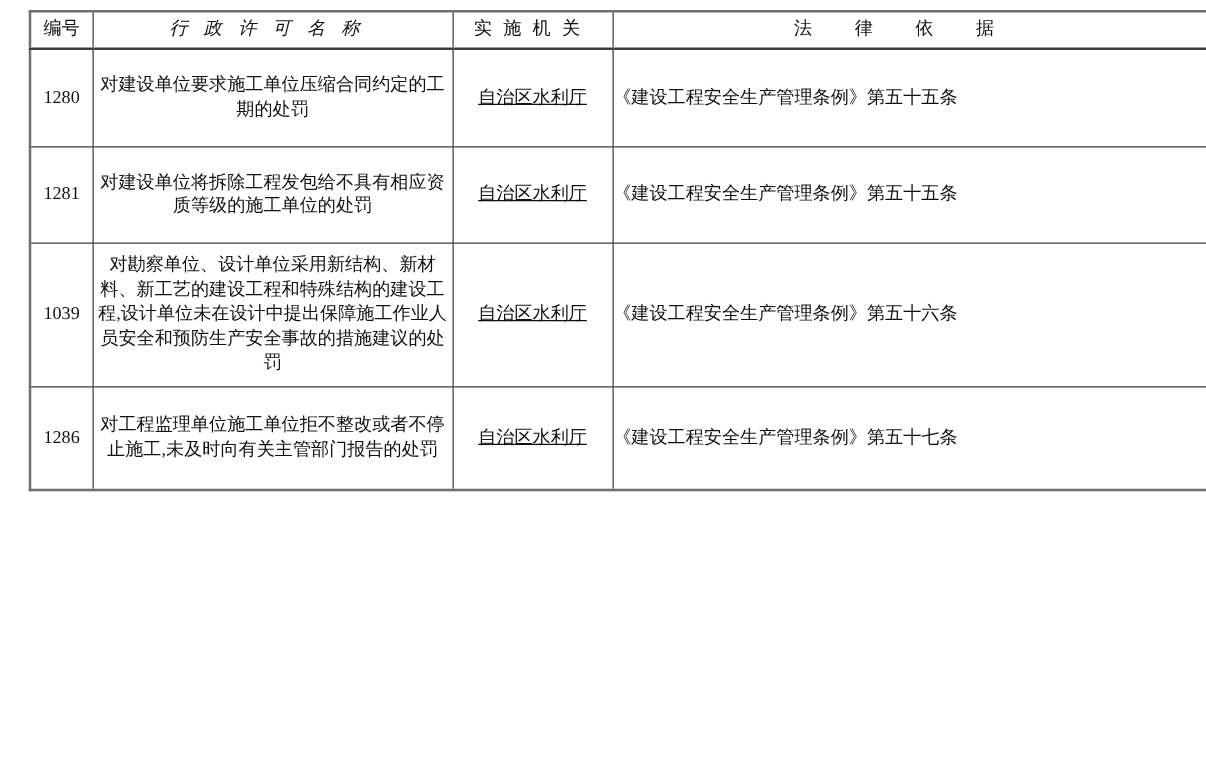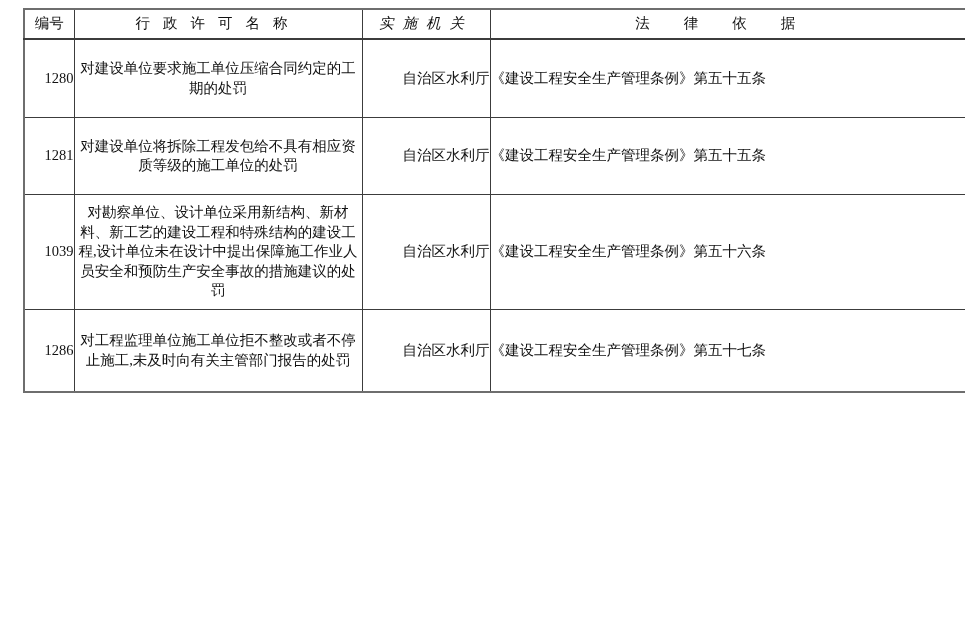--- a/index.html
+++ b/index.html
@@ -29,27 +29,27 @@
   }
   table.permit th{
     border-bottom:2px solid #3c3c3c;
     text-align:center;
     height:28px;
   }
   col.c-id{width:50px;}
   col.c-name{width:288px;}
   col.c-agency{width:128px;}
   
-  .sp-name{letter-spacing:13px;text-indent:13px;}
-  .sp-agency{letter-spacing:9px;text-indent:9px;font-style:italic;}
+  .sp-name{letter-spacing:13px;text-indent:13px;font-style:italic;}
+  .sp-agency{letter-spacing:9px;text-indent:9px;}
   .sp-basis{letter-spacing:34px;text-indent:34px;}
   
-  td.cell-id{text-align:right;}
+  td.cell-id{text-align:center;}
   td.cell-name{text-align:center;padding:4px 3px 4px 6px;}
-  td.cell-agency{text-align:right;padding-left:7px;}
+  td.cell-agency{text-align:center;padding-left:7px;text-decoration:underline;}
   td.cell-basis{text-align:left;padding-left:3px;margin-left:44px;}
   
   tr.r1 td{height:77px;}
   tr.r2 td{height:76px;}
   tr.r3 td{height:76px;}
   tr.r4 td{height:114px;}
   tr.r5 td{height:78px;}
   tr.r6 td{height:78px;}
   tr.r7 td{height:81px;}
 </style>

